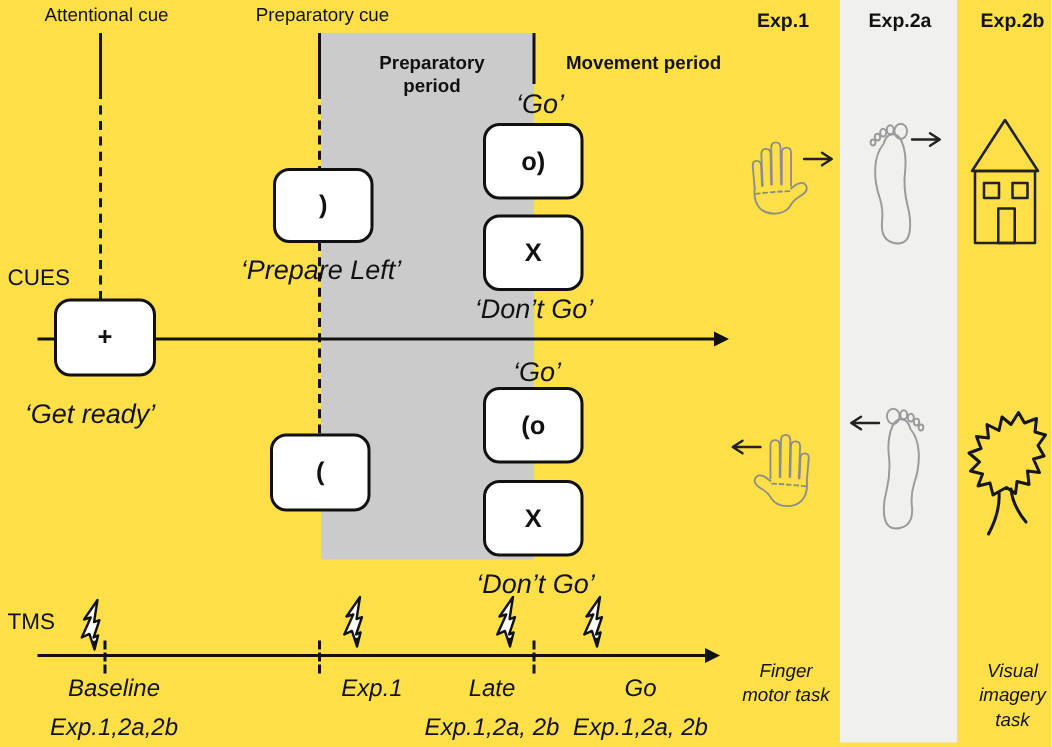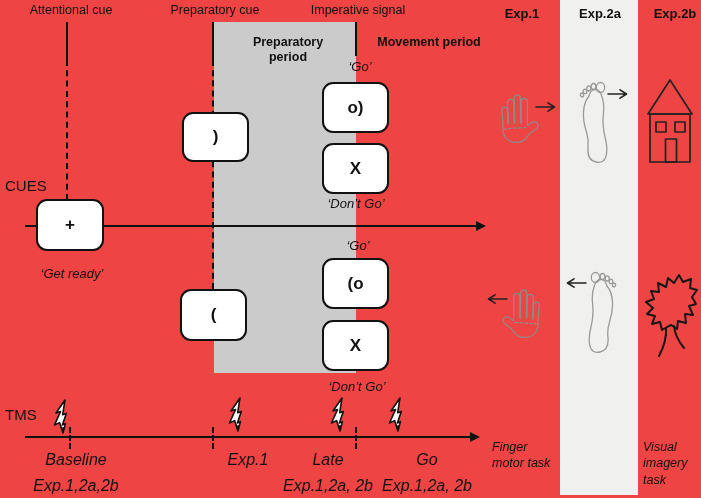--- a/index.html
+++ b/index.html
@@ -1,17 +1,17 @@
 <!DOCTYPE html>
 <html><head>
 <meta charset="utf-8">
 <style>
   html,body { margin:0; padding:0; background:#fff; }
   .canvas {
-    position:relative; width:701px; height:498px; background:#ef4444;
+    position:relative; width:701px; height:498px; background:#fde047;
     font-family:"Liberation Sans", sans-serif; color:#111; overflow:hidden;
   }
   
   .shade-col  { position:absolute; left:560px; top:0; width:78px; height:495px; background:#f0f0ee; z-index:0; }
   .shade-prep { position:absolute; left:214px; top:22px; width:142px; height:351px; background:#cbcbcb; z-index:1; }
 
   
   .toplabel { position:absolute; top:3px; font-size:12.5px; text-align:center; z-index:4; }
   .lbl-att  { left:10px;  width:122px; }
   .lbl-prep { left:155px; width:120px; }
@@ -42,22 +42,22 @@
   }
   .b-plus  { left:36px;  top:199px; width:64px; height:48px; }
   .b-pleft { left:182px; top:112px; width:63px; height:46px; }
   .b-goL   { left:322px; top:82px;  width:63px; height:47px; }
   .b-xtop  { left:322px; top:143px; width:63px; height:47px; }
   .b-goR   { left:322px; top:258px; width:63px; height:47px; }
   .b-pright{ left:180px; top:289px; width:63px; height:48px; }
   .b-xbot  { left:322px; top:320px; width:63px; height:47px; }
 
   
-  .caption { position:absolute; font-style:italic; font-size:13px; text-align:center; z-index:4; }
-  .c-getready { left:12px;  top:266px; width:120px; }
+  .caption { position:absolute; font-style:italic; font-size:18px; text-align:center; z-index:4; }
+  .c-getready { left:0;  top:266px; width:120px; }
   .c-pleft    { left:154px; top:170px; width:120px; }
   .c-gotop    { left:330px; top:59px;  width:60px; }
   .c-dgtop    { left:306px; top:196px; width:100px; }
   .c-gobot    { left:328px; top:238px; width:60px; }
   .c-pright   { left:156px; top:348px; width:120px; }
   .c-dgbot    { left:307px; top:379px; width:100px; }
 
   
   .row-label { position:absolute; font-weight:normal; font-size:15px; z-index:4; }
   .rl-cues { left:5px; top:177px; }
@@ -80,21 +80,21 @@
   .bolt2 { left:227px; top:397px; }
   .bolt3 { left:329px; top:397px; }
   .bolt4 { left:387px; top:397px; }
 
   
   .tp { position:absolute; top:447px; width:130px; text-align:center;
         font-style:italic; font-size:16px; line-height:1.65; z-index:4; }
   .tp1 { left:11px; } .tp2 { left:183px; } .tp3 { left:263px; } .tp4 { left:362px; }
 
   
-  .task { position:absolute; top:439px; width:64px; 
+  .task { position:absolute; top:439px; width:64px; text-align:center;
           font-style:italic; font-size:12.5px; line-height:1.3; z-index:4; }
   .task1 { left:492px; } .task2 { left:567px; } .task3 { left:643px; }
 
   
   .pict { position:absolute; z-index:2; }
   .i-hand1 { left:497px; top:88px; }
   .i-arr1  { left:535px; top:99px; }
   .i-foot1 { left:577px; top:80px; }
   .i-arr2  { left:607px; top:86px; }
   .i-house { left:645px; top:77px; }
@@ -107,21 +107,20 @@
 </head>
 <body>
 
 <div class="canvas">
 
   <div class="shade-col" style="background: rgb(240, 240, 238);"></div>
   <div class="shade-prep" style="background: rgb(203, 203, 203);"></div>
 
   <div class="toplabel lbl-att">Attentional cue</div>
   <div class="toplabel lbl-prep">Preparatory cue</div>
-  <div class="toplabel lbl-imp">Imperative signal</div>
 
   <div class="exp-head eh1">Exp.1</div>
   <div class="exp-head eh2a">Exp.2a</div>
   <div class="exp-head eh2b">Exp.2b</div>
 
   <div class="vsolid v-att-s"></div>
   <div class="vdash  v-att-d"></div>
   <div class="vsolid v-prep-s"></div>
   <div class="vdash  v-prep-d"></div>
   <div class="vsolid v-imp-s"></div>
@@ -148,20 +147,21 @@
       <span>(o</span>
     </div>
   <div class="cue-box b-pright">
       <span>(</span>
     </div>
   <div class="cue-box b-xbot">
       <span>X</span>
     </div>
 
   <div class="caption c-getready">‘Get ready’</div>
+  <div class="caption c-pleft">‘Prepare Left’</div>
   <div class="caption c-gotop">‘Go’</div>
   <div class="caption c-dgtop">‘Don’t Go’</div>
   <div class="caption c-gobot">‘Go’</div>
   <div class="caption c-dgbot">‘Don’t Go’</div>
 
   <div class="row-label rl-cues">CUES</div>
   <div class="row-label rl-tms">TMS</div>
 
   <div class="hline tms-line"></div>
   <div class="arrhead ah-tms"></div>

